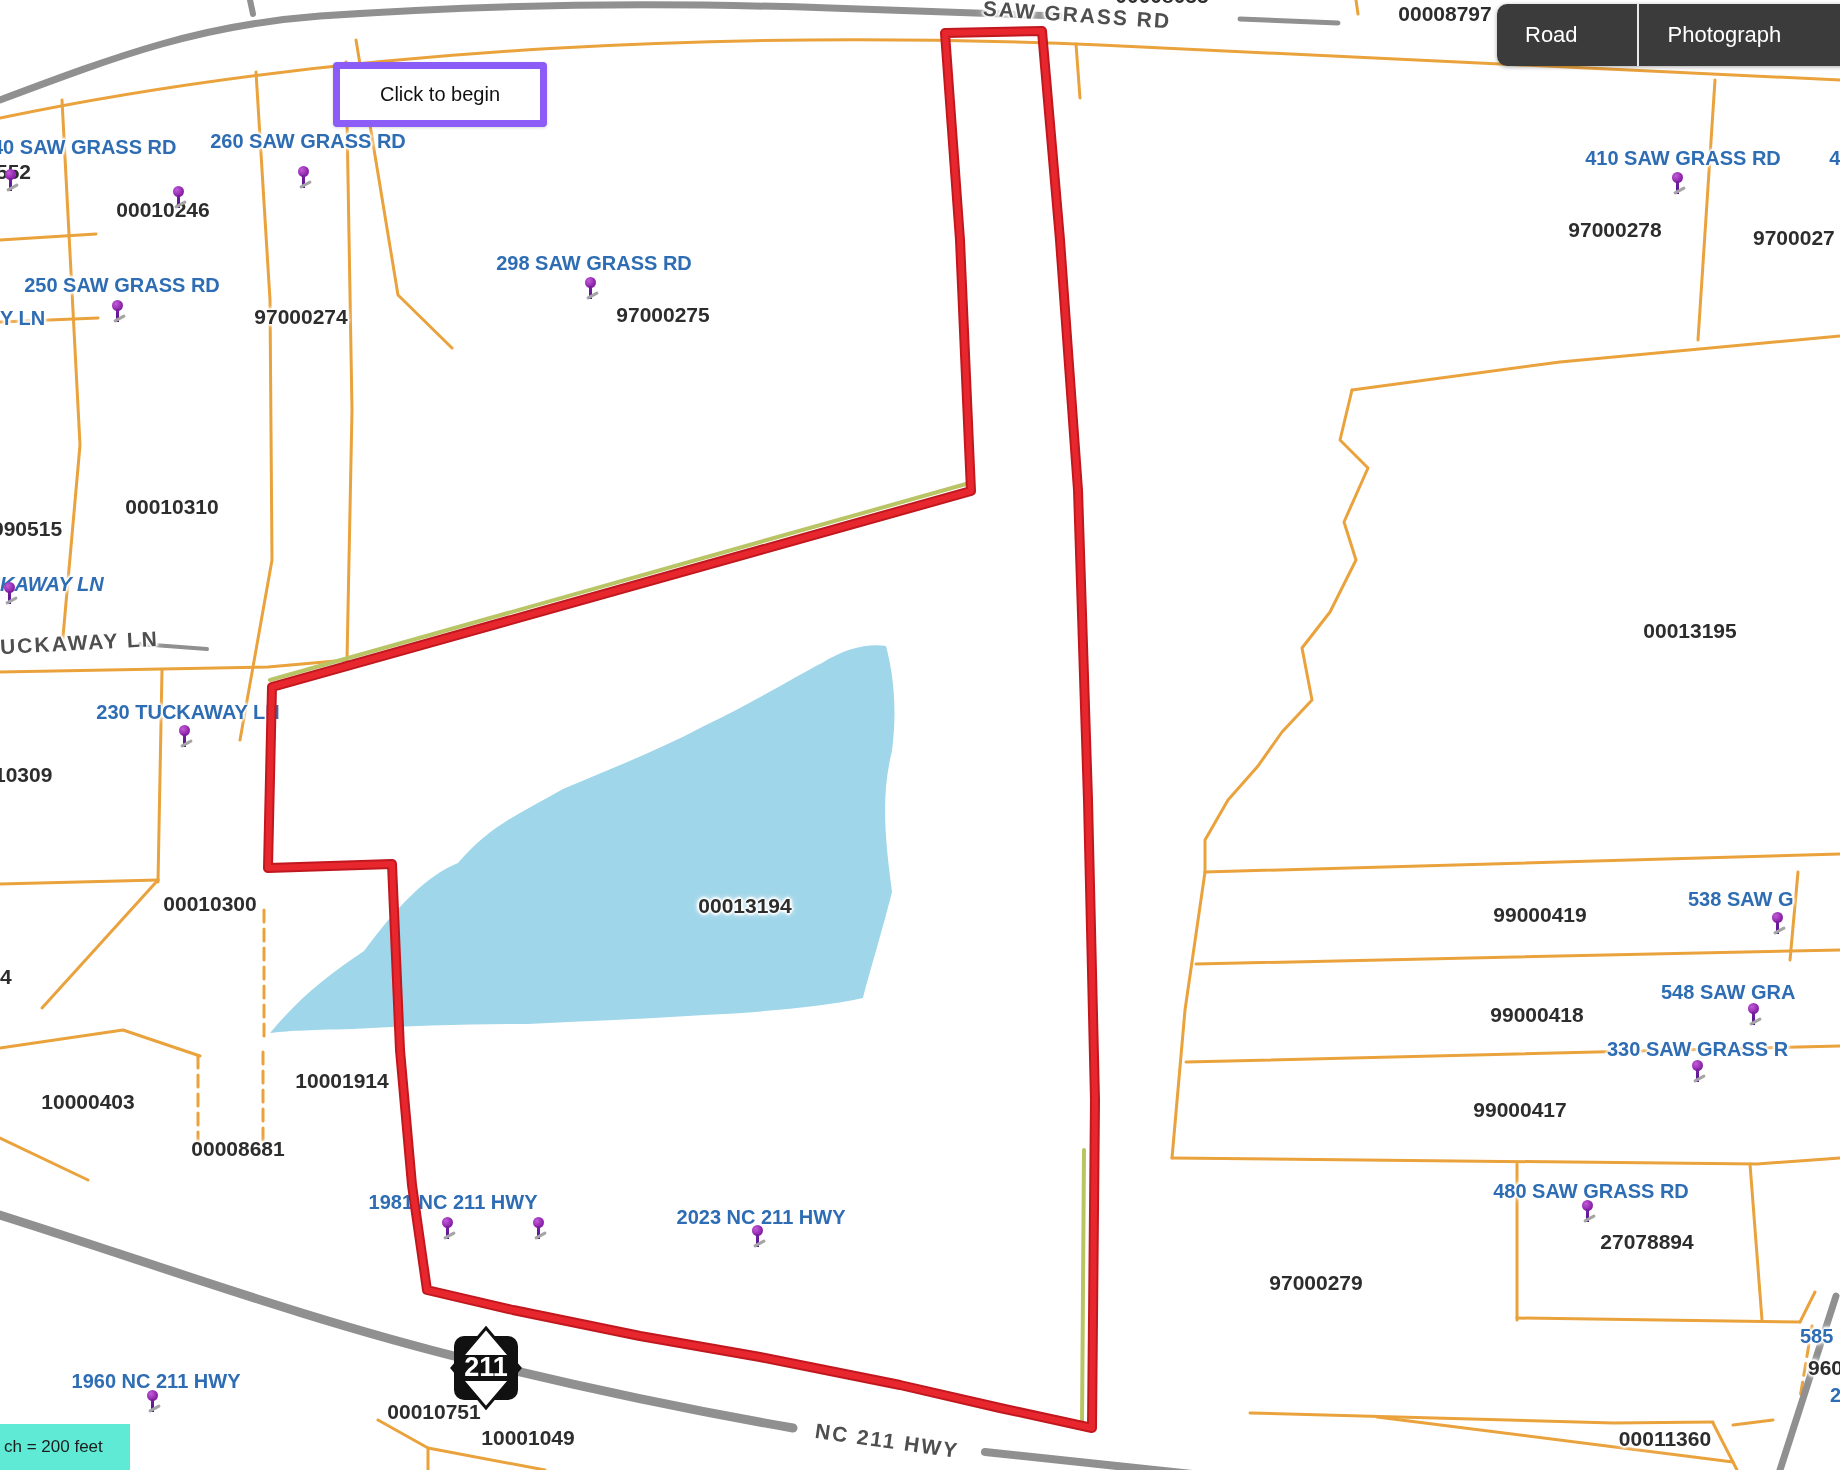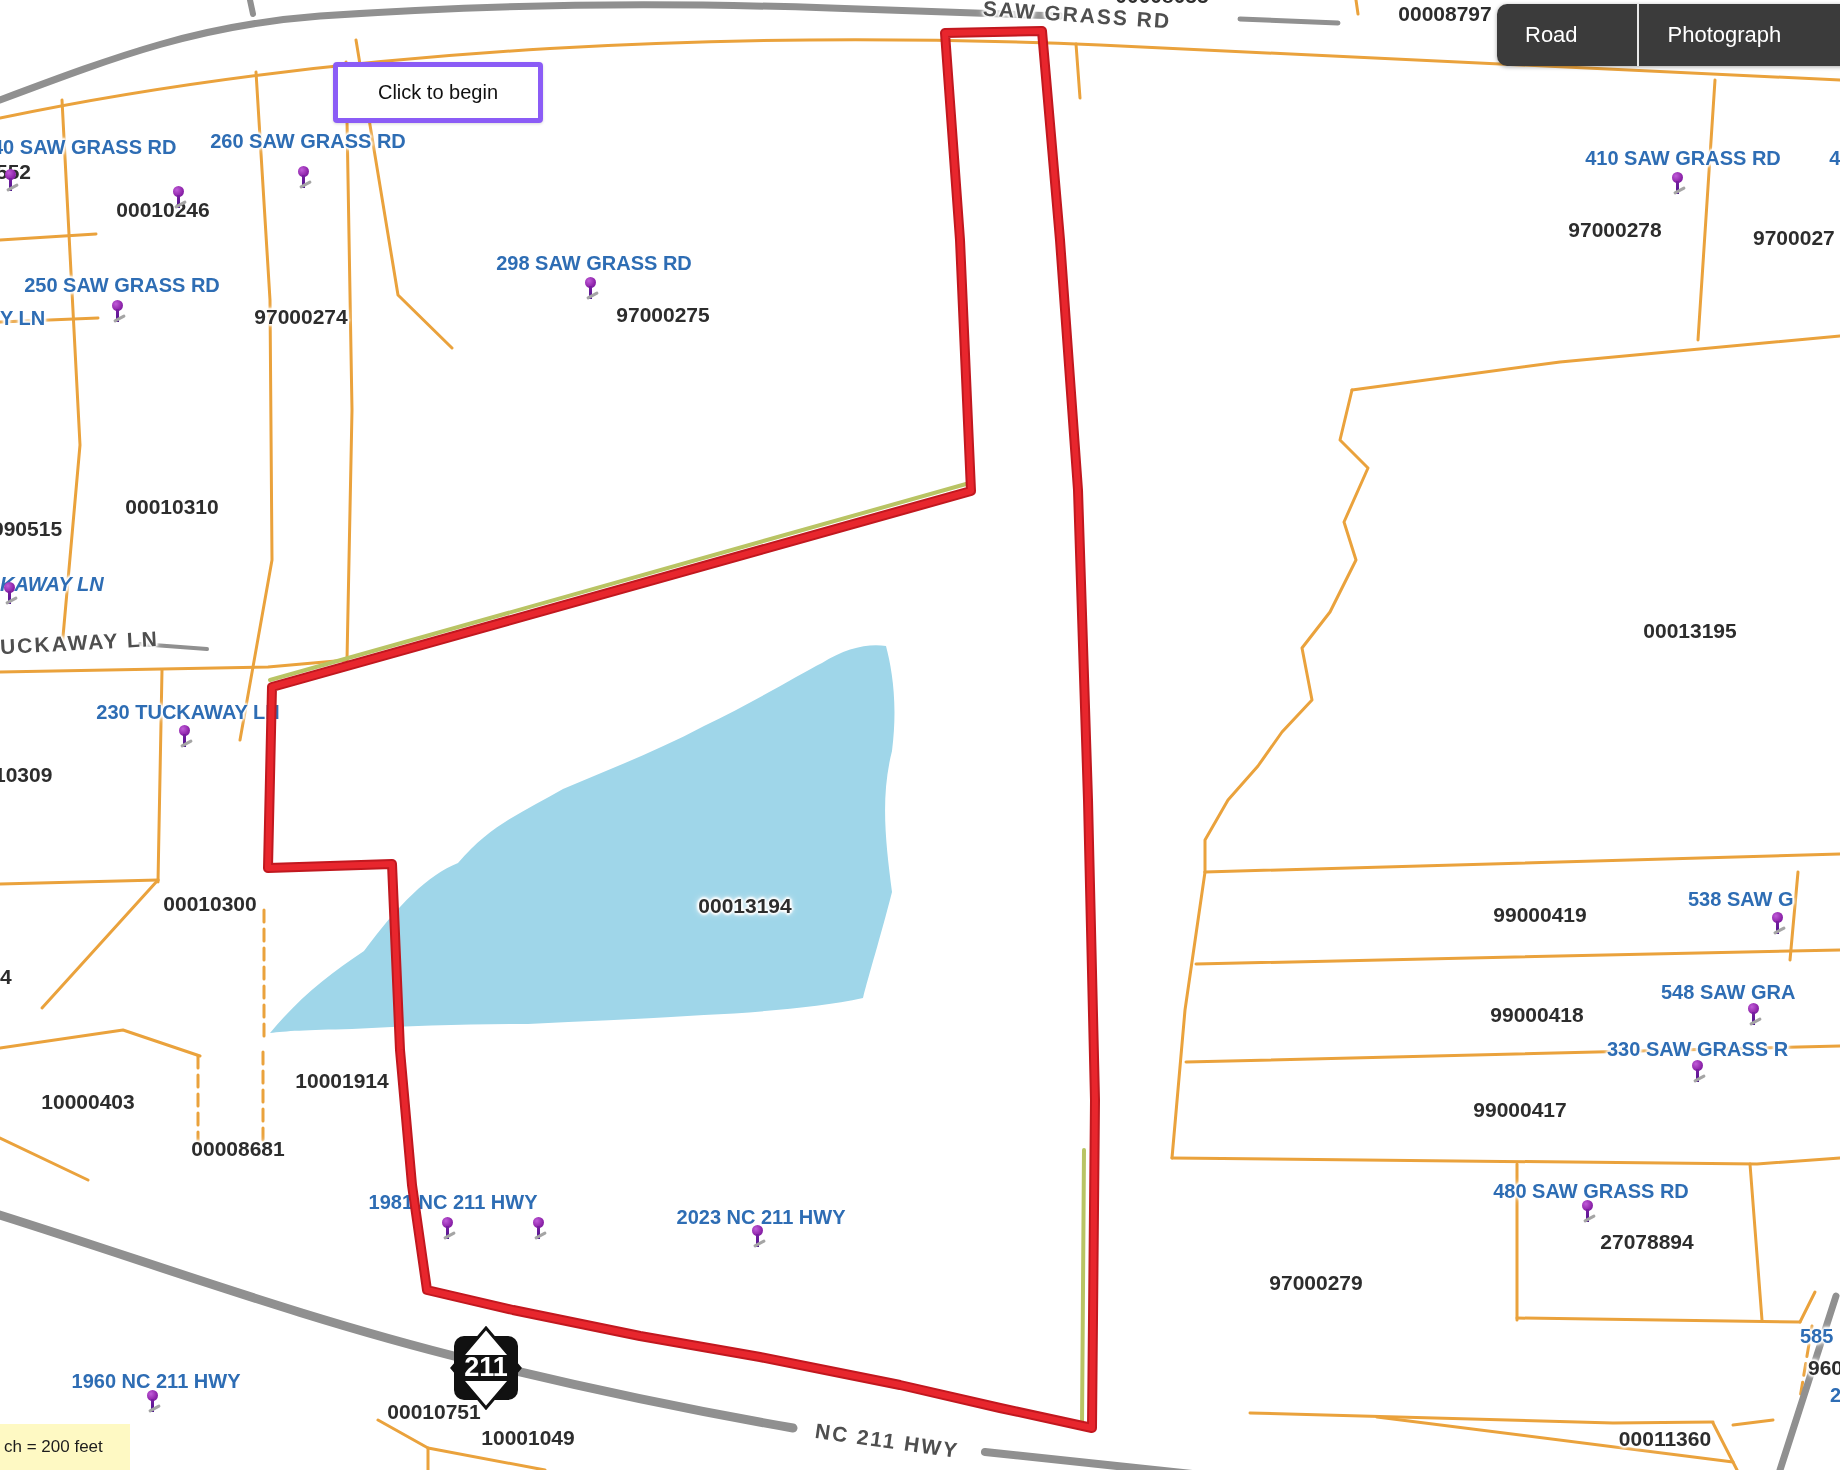--- a/index.html
+++ b/index.html
@@ -41,29 +41,29 @@
   
   #view-buttons{position:absolute;left:1497px;top:4px;display:flex;z-index:6;
     box-shadow:0 1px 4px rgba(0,0,0,.35);border-radius:10px 0 0 10px;}
   .view-btn{background:#3b3b3b;color:#fff;font-size:22px;height:62px;line-height:62px;
     padding:0 28px;cursor:pointer;}
   .view-btn:first-child{border-radius:10px 0 0 10px;border-right:2px solid #e8e8e8;}
   .view-btn:last-child{width:190px;}
 
   
   #click-begin{position:absolute;left:333px;top:62px;width:200px;height:51px;background:#fff;
-    border:5px solid #8b5cf6;border-radius:4px;font-size:20px;color:#111;text-align:center;
+    border:7px solid #8b5cf6;border-radius:4px;font-size:20px;color:#111;text-align:center;
     line-height:51px;box-shadow:0 1px 3px rgba(0,0,0,.15);}
 
   
   #watermark{position:absolute;left:4px;top:1380px;font-size:46px;font-weight:bold;letter-spacing:3px;
     color:rgba(255,255,255,.5);-webkit-text-stroke:2.2px #151515;}
 
   
-  #scale-bar{position:absolute;left:0;top:1424px;width:126px;height:46px;background:#fef9c3;
+  #scale-bar{position:absolute;left:0;top:1424px;width:126px;height:46px;background:#5eead4;
     color:#1d1d1d;font-size:17px;line-height:46px;padding-left:4px;}
 
   
   #shield{position:absolute;left:450px;top:1326px;}
   #shield text{font-family:"Liberation Sans",sans-serif;font-weight:bold;}
 </style>
 </head>
 <body>
 
 <div id="stage">

